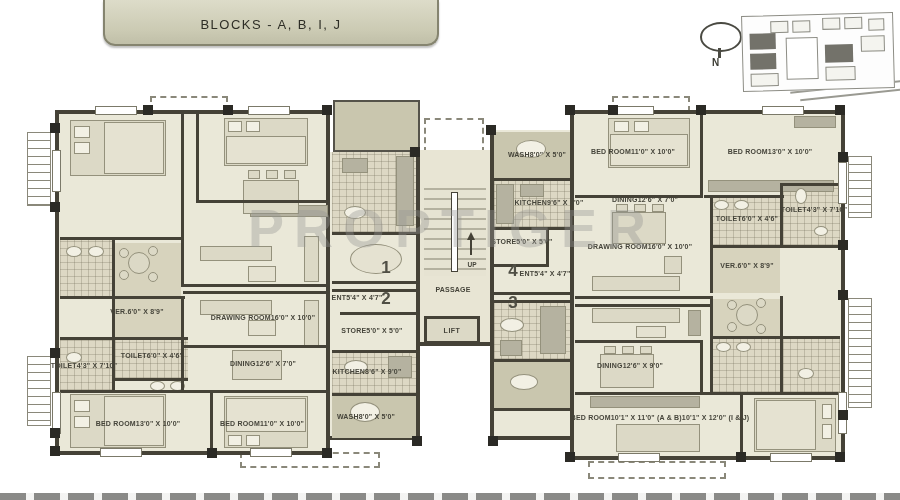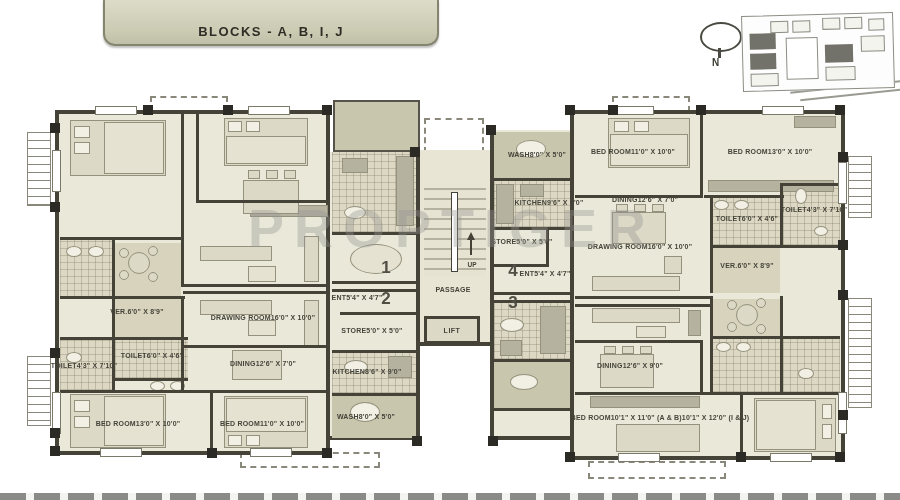--- a/index.html
+++ b/index.html
@@ -3,21 +3,21 @@
 <meta charset="utf-8">
 <style>
   html,body{margin:0;padding:0;background:#fff;}
   #stage{position:relative;width:900px;height:500px;background:#fff;overflow:hidden;
          font-family:"Liberation Sans",sans-serif;}
   
   .banner{position:absolute;left:103px;top:0;width:332px;height:44px;
           background:linear-gradient(180deg,#dddcc9 0%,#cbcab3 70%,#c0bfa8 100%);
           border:2px solid #85846f;border-top:none;border-radius:0 0 12px 12px;
           box-shadow:0 2px 2px rgba(0,0,0,.25);display:flex;align-items:flex-end;justify-content:center;z-index:50;}
-  .banner span{font-size:13px;font-weight:700;color:#2e2e26;letter-spacing:1.5px;padding-bottom:5px;}
+  .banner span{font-size:13px;font-weight:400;color:#2e2e26;letter-spacing:1.5px;padding-bottom:12px;}
   
   .cring{position:absolute;left:700px;top:22px;width:38px;height:26px;border:2px solid #4a4a42;border-radius:50%;z-index:50;}
   .cstem{position:absolute;left:718px;top:48px;width:3px;height:10px;background:#4a4a42;z-index:50;}
   .cn{position:absolute;left:712px;top:57px;font-size:10px;font-weight:700;color:#3c3c34;z-index:50;}
   
   .smap{position:absolute;left:742px;top:14px;width:150px;height:74px;background:#fdfdfd;
         border:1.5px solid #8d8d85;transform:rotate(-1.5deg);z-index:50;}
   .sb{position:absolute;border:1px solid #8d8d85;background:#f4f4ef;}
   .sbd{position:absolute;background:#73726a;}
   .road{position:absolute;background:#9a9a92;z-index:49;}

